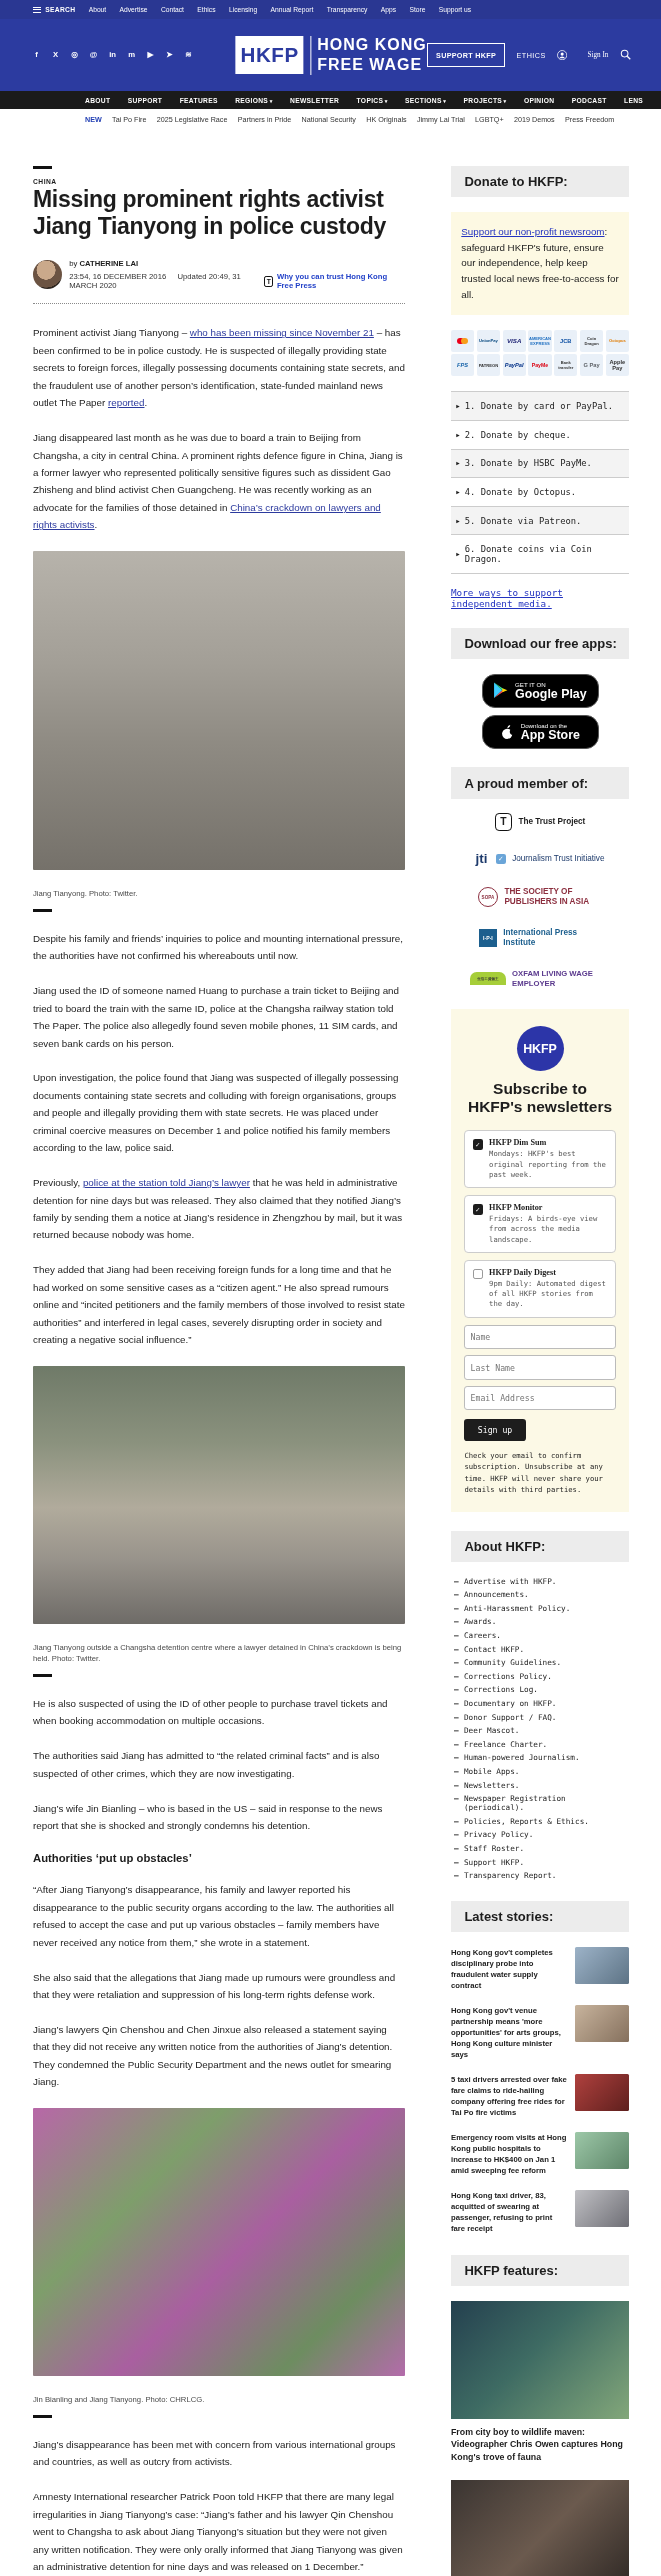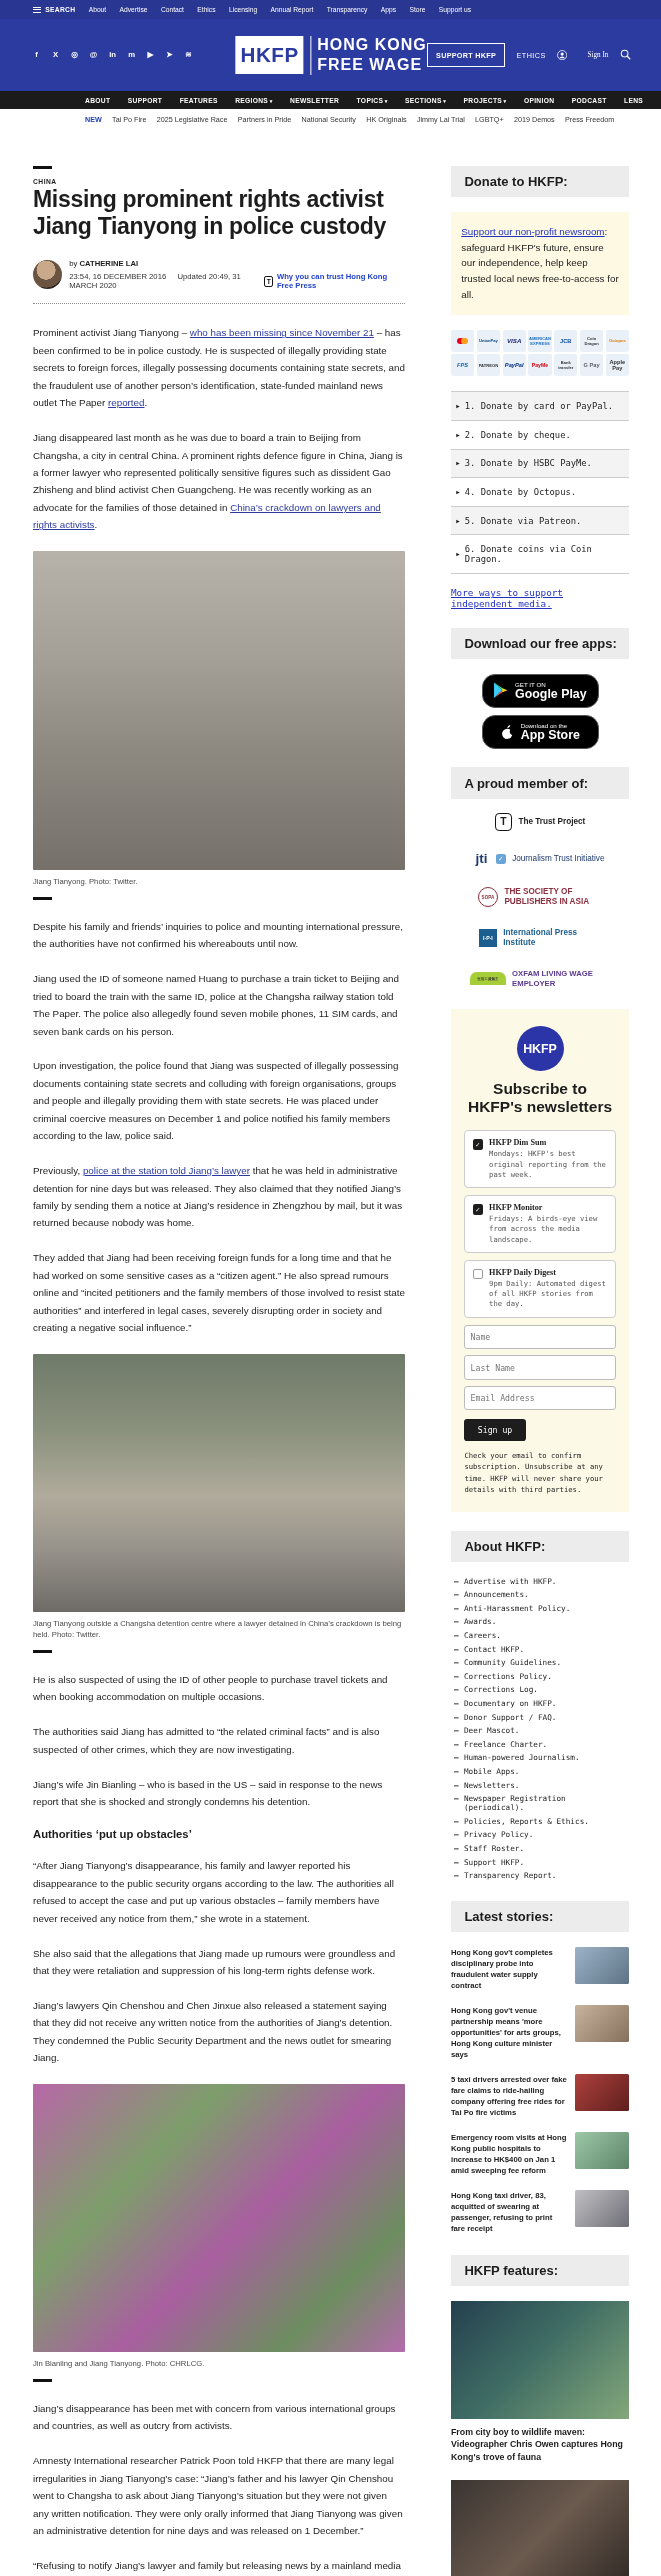--- a/index.html
+++ b/index.html
@@ -50,21 +50,21 @@
   .t-ico { border:1px solid #111; color:#111; border-radius:2.1px; width:10.3px; height:10.3px; display:inline-flex; align-items:center; justify-content:center; font-size:6.7px; background:#fff; }
   .dotted { border-top:1px dotted #8a8a8a; margin-bottom:20.6px; }
   #articleBody p { font-size:9.8px; line-height:1.78; margin-bottom:17.5px; color:#1d1d1d; }
   .inlink { color:#2c3a9e; text-decoration:underline; }
   #articleBody h2 { font-size:11.3px; margin:7.2px 0 17.5px; }
   .imgblock { margin:3.1px 0 17.5px; }
   .aimg { width:100%; border-radius:1px; }
   .ai1 { height:319px; background:linear-gradient(180deg,#b7b3ab 0%,#a39f97 35%,#8f8b83 60%,#75716a 100%); }
   .ai2 { height:258px; background:linear-gradient(180deg,#6f7a68 0%,#8b927e 30%,#b1ab9c 55%,#98938b 75%,#6e6b67 100%); }
   .ai3 { height:268px; background:linear-gradient(135deg,#b867a8 0%,#7e9e6b 30%,#a95fa0 55%,#6d8d60 80%,#b46bab 100%); }
-  .caption { font-size:7.7px; color:#4a4a4a; margin-top:6px; line-height:1.45; }
+  .caption { font-size:7.7px; color:#4a4a4a; margin-top:18px; line-height:1.45; }
   .imgbar { width:18.5px; height:3.6px; background:#111; margin-top:9.3px; }
 
   
   .band { background:#ececec; font-size:13px; padding:8.2px 0 8.2px 13.4px; margin-bottom:14.4px; font-weight:bold; }
   .ybox { background:#fdf9e3; padding:12.4px 10.3px; font-size:9.8px; line-height:1.6; margin-bottom:15.5px; }
   .ybox a { color:#2333c0; text-decoration:underline; }
   .paygrid { display:grid; grid-template-columns:repeat(7,1fr); gap:2.6px; margin-bottom:15.5px; }
   .ptile { background:#e9f0f8; border-radius:2.1px; height:21.6px; display:flex; align-items:center; justify-content:center; font-size:4.1px; font-weight:bold; text-align:center; color:#333; padding:1px; overflow:hidden; }
   .mc-c { width:6.7px; height:6.7px; border-radius:50%; display:inline-block; }
   .accordion { border-top:0.5px solid #ccc; margin-bottom:13.4px; }

